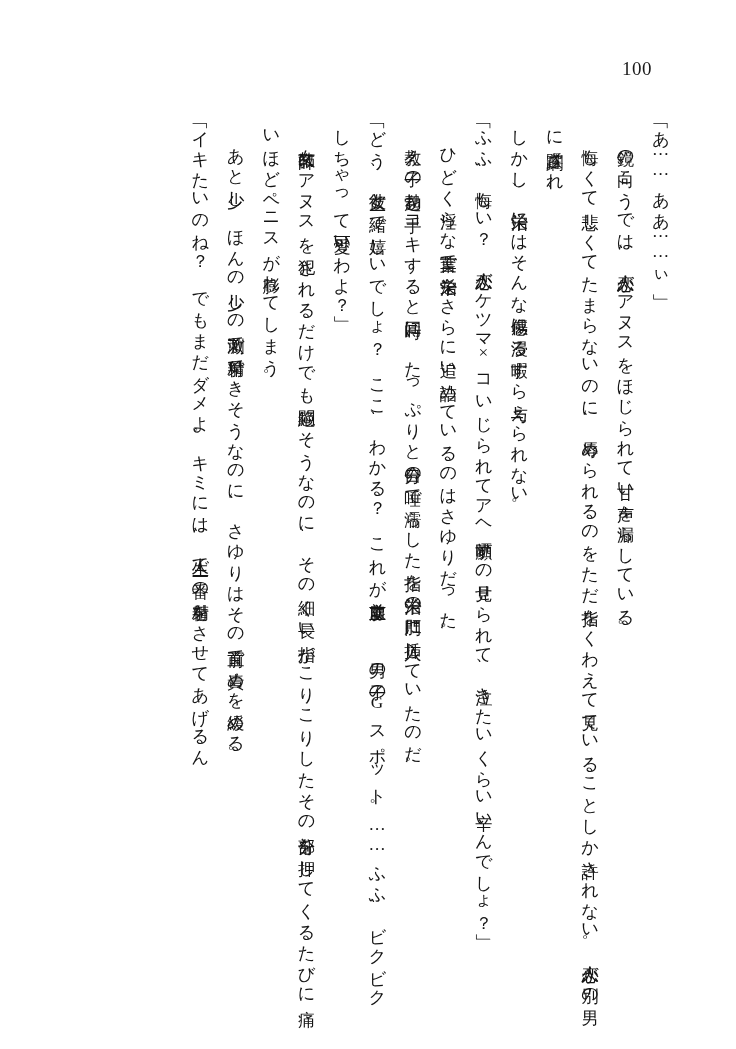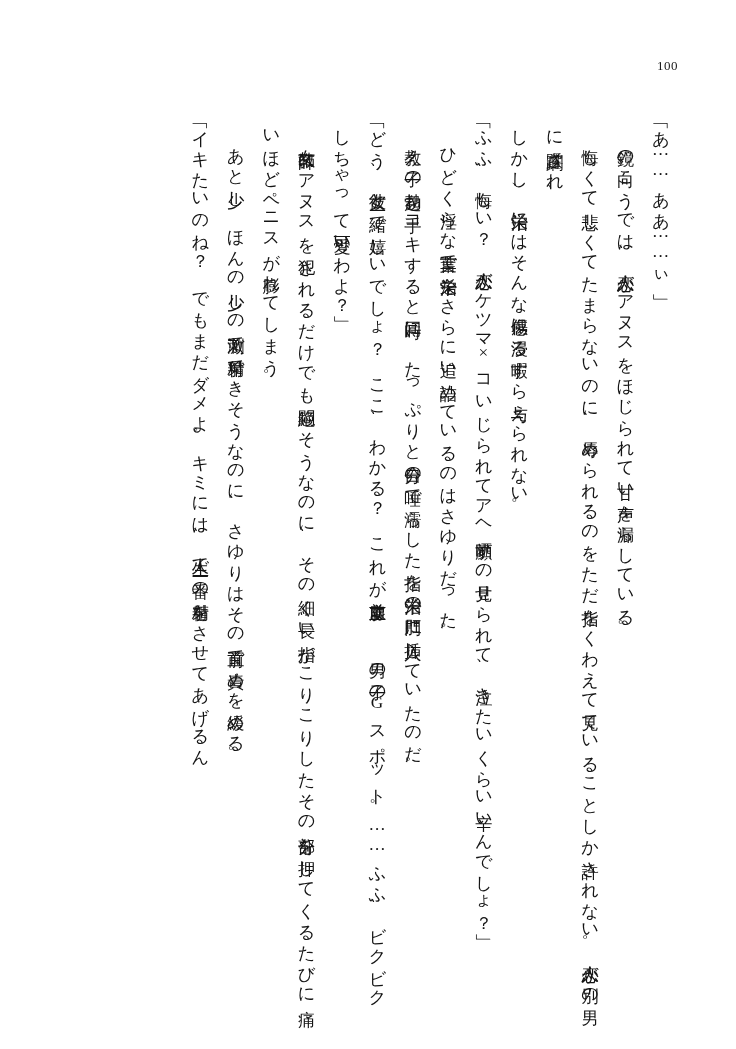--- a/index.html
+++ b/index.html
@@ -15,22 +15,22 @@
     position: relative;
     width: 736px;
     height: 1049px;
     background: #ffffff;
     overflow: hidden;
     box-sizing: border-box;
   }
   .page-number {
     position: absolute;
     top: 58px;
-    right: 58px;
-    font-size: 13px;
+    right: 84px;
+    font-size: 19px;
     letter-spacing: 0.5px;
     color: #1a1a1a;
     font-family: "Liberation Serif", "DejaVu Serif", serif;
   }
   .body-text {
     position: absolute;
     top: 118px;
     left: 56px;
     right: 58px;
     height: 880px;

